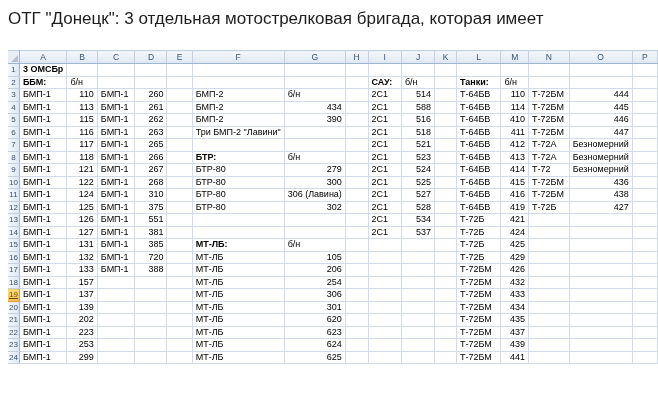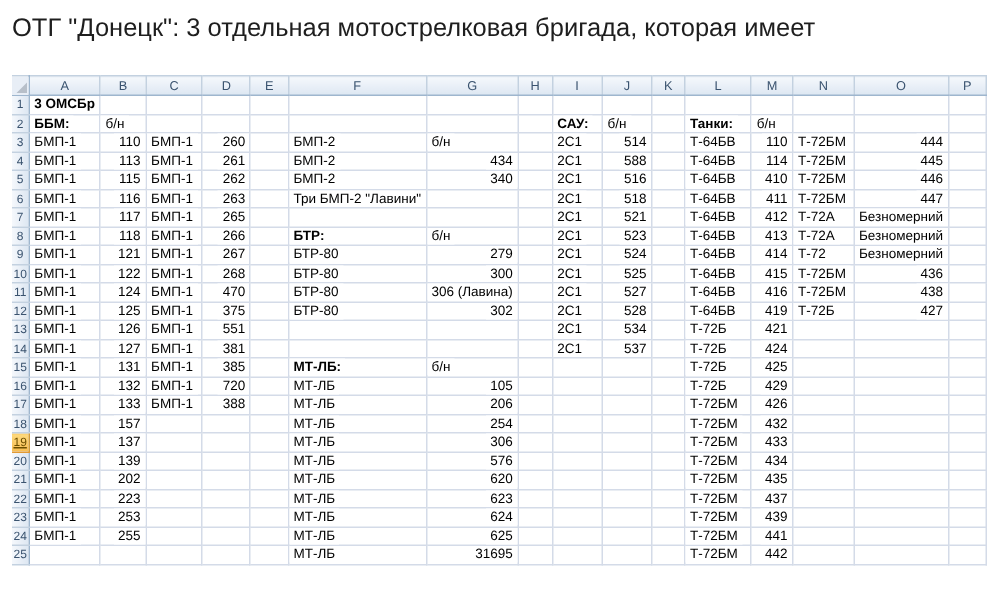--- a/index.html
+++ b/index.html
@@ -154,21 +154,21 @@
           <td class="cell"></td>
         </tr>
         <tr>
           <th class="rowhead">5</th>
           <td class="cell"><span class="cv">БМП-1</span></td>
           <td class="cell r"><span class="cv">115</span></td>
           <td class="cell"><span class="cv">БМП-1</span></td>
           <td class="cell r"><span class="cv">262</span></td>
           <td class="cell"></td>
           <td class="cell"><span class="cv">БМП-2</span></td>
-          <td class="cell r"><span class="cv">340</span></td>
+          <td class="cell r"><span class="cv">390</span></td>
           <td class="cell"></td>
           <td class="cell"><span class="cv">2С1</span></td>
           <td class="cell r"><span class="cv">516</span></td>
           <td class="cell"></td>
           <td class="cell"><span class="cv">Т-64БВ</span></td>
           <td class="cell r"><span class="cv">410</span></td>
           <td class="cell"><span class="cv">Т-72БМ</span></td>
           <td class="cell r"><span class="cv">446</span></td>
           <td class="cell"></td>
         </tr>
@@ -265,21 +265,21 @@
           <td class="cell r"><span class="cv">415</span></td>
           <td class="cell"><span class="cv">Т-72БМ</span></td>
           <td class="cell r"><span class="cv">436</span></td>
           <td class="cell"></td>
         </tr>
         <tr>
           <th class="rowhead">11</th>
           <td class="cell"><span class="cv">БМП-1</span></td>
           <td class="cell r"><span class="cv">124</span></td>
           <td class="cell"><span class="cv">БМП-1</span></td>
-          <td class="cell r"><span class="cv">470</span></td>
+          <td class="cell r"><span class="cv">310</span></td>
           <td class="cell"></td>
           <td class="cell"><span class="cv">БТР-80</span></td>
           <td class="cell"><span class="cv">306 (Лавина)</span></td>
           <td class="cell"></td>
           <td class="cell"><span class="cv">2С1</span></td>
           <td class="cell r"><span class="cv">527</span></td>
           <td class="cell"></td>
           <td class="cell"><span class="cv">Т-64БВ</span></td>
           <td class="cell r"><span class="cv">416</span></td>
           <td class="cell"><span class="cv">Т-72БМ</span></td>
@@ -439,21 +439,21 @@
           <td class="cell"></td>
         </tr>
         <tr>
           <th class="rowhead">20</th>
           <td class="cell"><span class="cv">БМП-1</span></td>
           <td class="cell r"><span class="cv">139</span></td>
           <td class="cell"></td>
           <td class="cell"></td>
           <td class="cell"></td>
           <td class="cell"><span class="cv">МТ-ЛБ</span></td>
-          <td class="cell r"><span class="cv">576</span></td>
+          <td class="cell r"><span class="cv">301</span></td>
           <td class="cell"></td>
           <td class="cell"></td>
           <td class="cell"></td>
           <td class="cell"></td>
           <td class="cell"><span class="cv">Т-72БМ</span></td>
           <td class="cell r"><span class="cv">434</span></td>
           <td class="cell"></td>
           <td class="cell"></td>
           <td class="cell"></td>
         </tr>
@@ -510,50 +510,31 @@
           <td class="cell"></td>
           <td class="cell"><span class="cv">Т-72БМ</span></td>
           <td class="cell r"><span class="cv">439</span></td>
           <td class="cell"></td>
           <td class="cell"></td>
           <td class="cell"></td>
         </tr>
         <tr>
           <th class="rowhead">24</th>
           <td class="cell"><span class="cv">БМП-1</span></td>
-          <td class="cell r"><span class="cv">255</span></td>
+          <td class="cell r"><span class="cv">299</span></td>
           <td class="cell"></td>
           <td class="cell"></td>
           <td class="cell"></td>
           <td class="cell"><span class="cv">МТ-ЛБ</span></td>
           <td class="cell r"><span class="cv">625</span></td>
           <td class="cell"></td>
           <td class="cell"></td>
           <td class="cell"></td>
           <td class="cell"></td>
           <td class="cell"><span class="cv">Т-72БМ</span></td>
           <td class="cell r"><span class="cv">441</span></td>
-          <td class="cell"></td>
-          <td class="cell"></td>
-          <td class="cell"></td>
-        </tr>
-        <tr>
-          <th class="rowhead">25</th>
-          <td class="cell"></td>
-          <td class="cell"></td>
-          <td class="cell"></td>
-          <td class="cell"></td>
-          <td class="cell"></td>
-          <td class="cell"><span class="cv">МТ-ЛБ</span></td>
-          <td class="cell r"><span class="cv">31695</span></td>
-          <td class="cell"></td>
-          <td class="cell"></td>
-          <td class="cell"></td>
-          <td class="cell"></td>
-          <td class="cell"><span class="cv">Т-72БМ</span></td>
-          <td class="cell r"><span class="cv">442</span></td>
           <td class="cell"></td>
           <td class="cell"></td>
           <td class="cell"></td>
         </tr>
       </tbody>
   </table>
 </div>
 
 </body></html>

